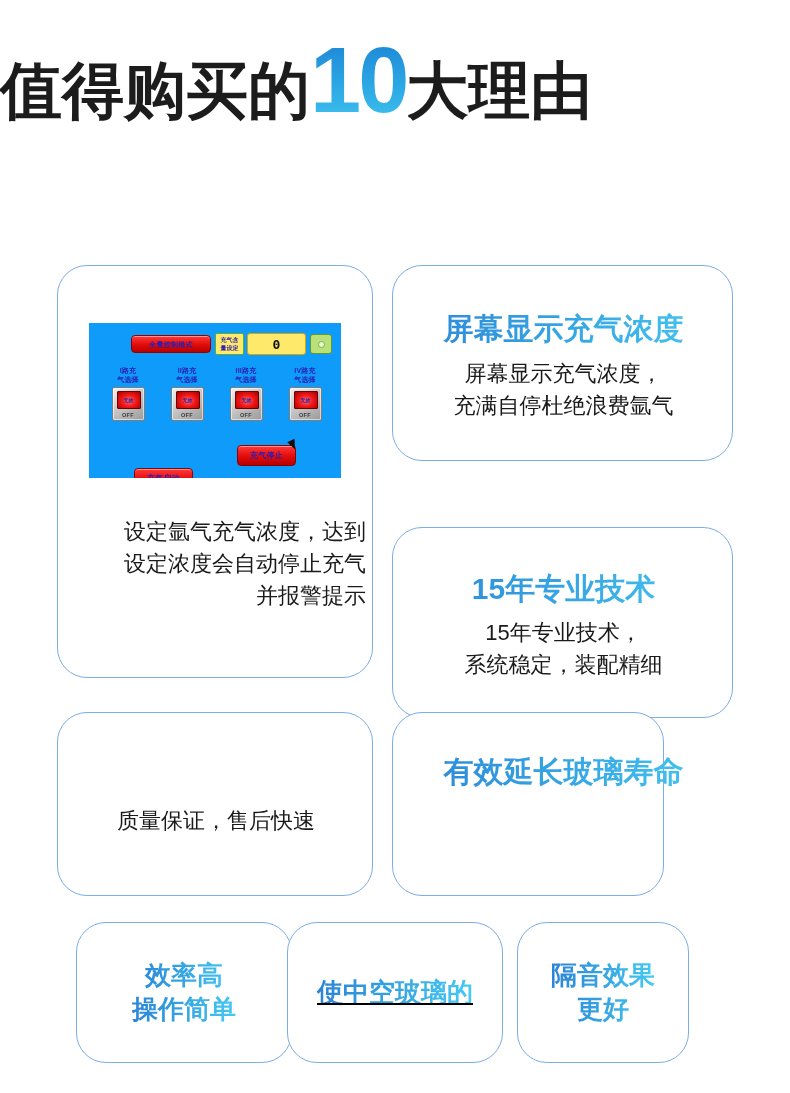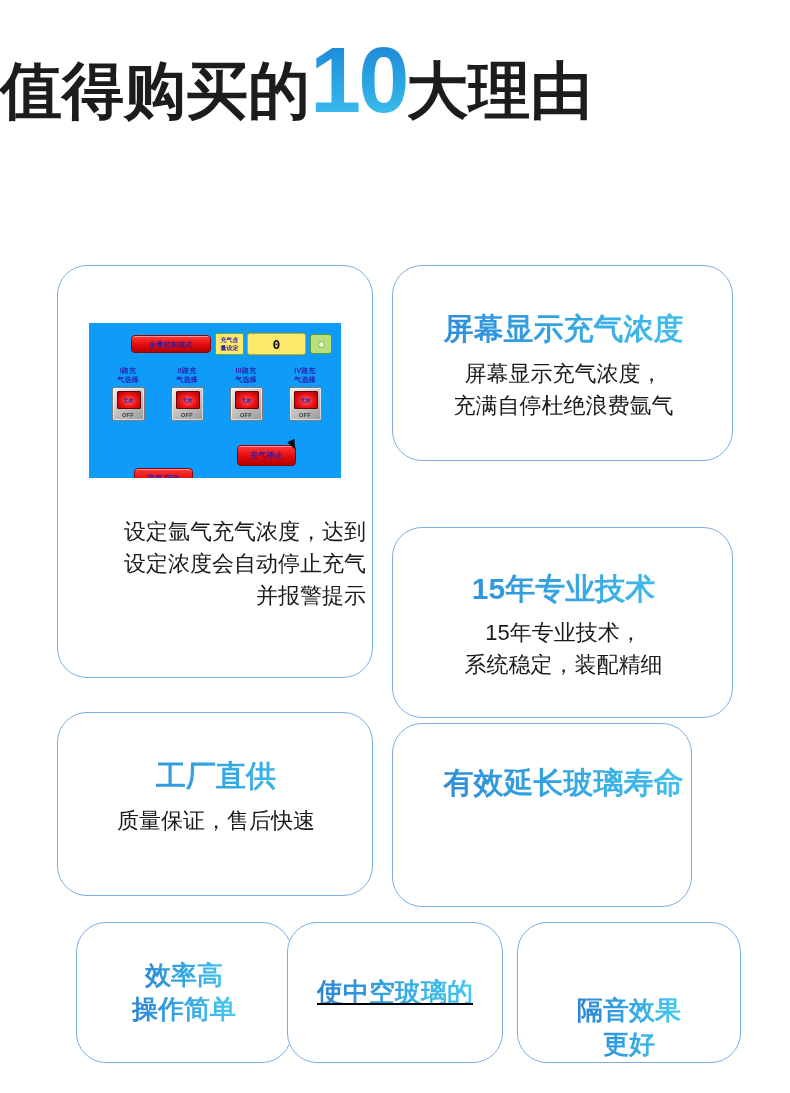--- a/index.html
+++ b/index.html
@@ -232,39 +232,39 @@
   #card-years { left: 392px; top: 487px; width: 341px; height: 191px; margin-top: 40px; }
   #card-years .card-title { position: absolute; left: 0; top: 44px; width: 341px; text-align: center; }
   #card-years .card-body  { position: absolute; left: 0; top: 89px; width: 341px; text-align: center; }
 
   
   #card-factory { left: 57px; top: 712px; width: 316px; height: 184px; }
   #card-factory .card-title { position: absolute; left: 0; top: 46px; width: 316px; text-align: center; }
   #card-factory .card-body  { position: absolute; left: 0; top: 92px; width: 316px; text-align: center; }
 
   
-  #card-lifespan { left: 392px; top: 712px; width: 300px; height: 184px; margin-top: 11px; }
+  #card-lifespan { left: 392px; top: 712px; width: 272px; height: 184px; }
   #card-lifespan .card-title { position: absolute; left: 0; top: 42px; width: 341px; text-align: center; }
   #card-lifespan .card-body  { position: absolute; left: 20px; top: 85px; width: 321px; text-align: left; }
 
   
   .card-sm {
     top: 922px; height: 141px;
     display: flex; align-items: center; justify-content: center;
   }
   .card-sm .card-title {
     font-size: 26px;
     text-align: center;
     line-height: 1.3;
     white-space: normal;
   }
   .card-sm .card-title .ln { display: block; white-space: nowrap; }
   #card-eff   { left: 57px;  width: 216px; margin-left: 19px; }
   #card-therm { left: 287px; width: 216px; text-decoration: underline; }
-  #card-noise { left: 517px; width: 224px; align-items: flex-end; }
+  #card-noise { left: 517px; width: 172px; }
 </style>
 </head>
 <body>
 
 <div class="header">
   <div class="headline">
     <span class="hl-part">值得购买的</span><span class="hl-num">10</span><span class="hl-part">大理由</span>
   </div>
 </div>
 
@@ -357,21 +357,20 @@
 
 <div class="card" id="card-years">
   <div class="card-title">15年专业技术</div>
   <div class="card-body">
     <span class="ln">15年专业技术，</span>
     <span class="ln">系统稳定，装配精细</span>
   </div>
 </div>
 
 <div class="card" id="card-factory">
-  <div class="card-title">工厂直供</div>
   <div class="card-body">
     <span class="ln">质量保证，售后快速</span>
   </div>
 </div>
 
 <div class="card" id="card-lifespan">
   <div class="card-title">有效延长玻璃寿命</div>
   <div class="card-body">
   </div>
 </div>

